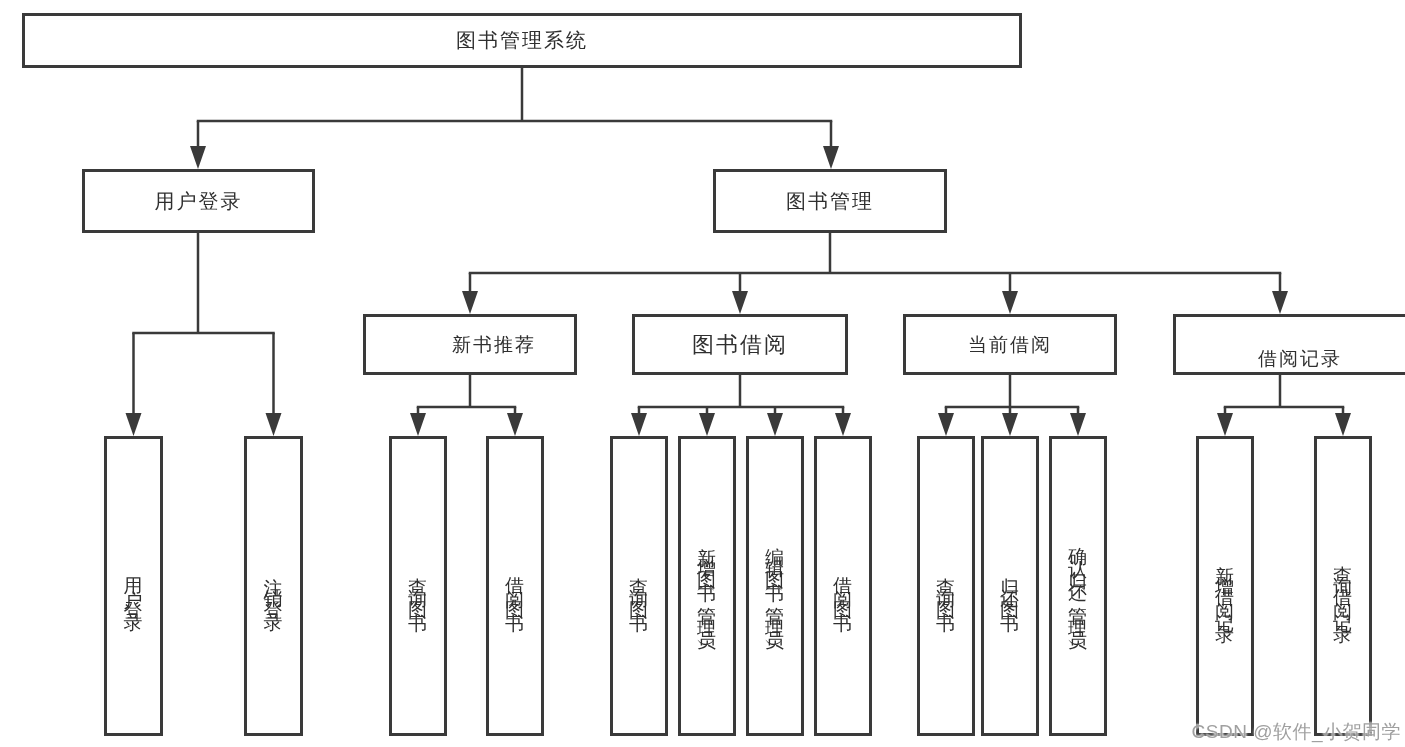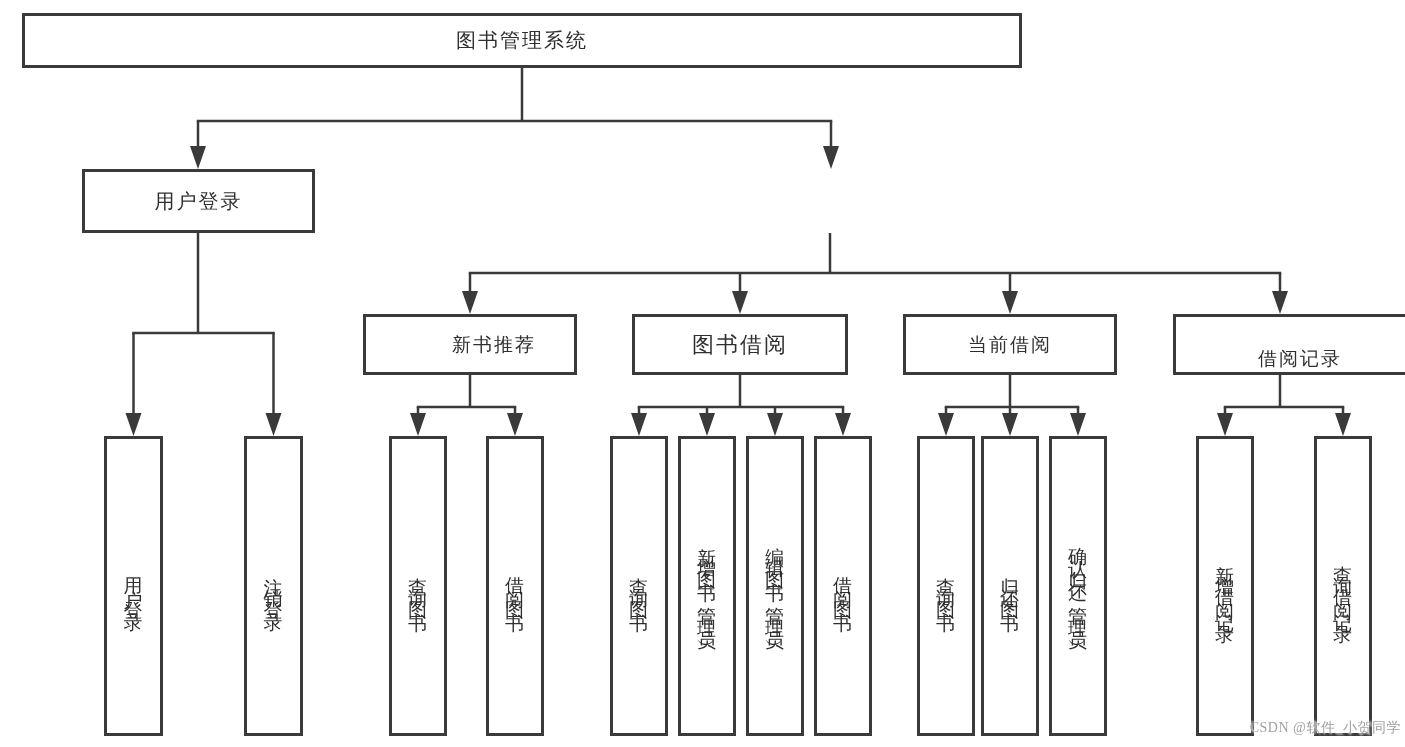--- a/index.html
+++ b/index.html
@@ -43,27 +43,26 @@
     width: 1405px; height: 747px;
     color: var(--line);
     pointer-events: none;
   }
   #wires line { stroke: currentColor; stroke-width: 2.5; }
   #wires polygon { fill: currentColor; stroke: none; }
   .watermark {
     position: absolute;
     top: 719px;
     right: 4px;
-    font-size: 14px;
+    font-size: 19px;
     letter-spacing: 0.5px;
     color: var(--watermark);
     white-space: nowrap;
     text-shadow: 1px 1px 2px rgba(255,255,255,0.95), -1px -1px 2px rgba(255,255,255,0.95);
     z-index: 5;
-    font-family: Liberation Serif, serif;
   }
 </style>
 </head>
 <body>
 
 <div id="canvas">
 
   <svg id="wires" viewBox="0 0 1405 747" xmlns="http://www.w3.org/2000/svg" aria-hidden="true">
 
     <g>
@@ -140,20 +139,23 @@
     </g>
   </svg>
 
   <div class="node hbox" style="left:22px; top:13px; width:1000px; height:55px;text-align:center;">
     <span>图书管理系统</span>
   </div>
 
   <div class="node hbox" style="left:82px; top:169px; width:233px; height:64px;">
     <span>用户登录</span>
   </div>
+  <div class="node hbox" style="left:713px; top:169px; width:234px; height:64px;">
+    <span>图书管理</span>
+  </div>
 
   <div class="node hbox" style="left:363px; top:314px; width:214px; height:61px; font-size:19px;padding-left:48px;">
     <span>新书推荐</span>
   </div>
   <div class="node hbox" style="left:632px; top:314px; width:216px; height:61px; font-size:22px;">
     <span>图书借阅</span>
   </div>
   <div class="node hbox" style="left:903px; top:314px; width:214px; height:61px; font-size:19px;">
     <span>当前借阅</span>
   </div>

